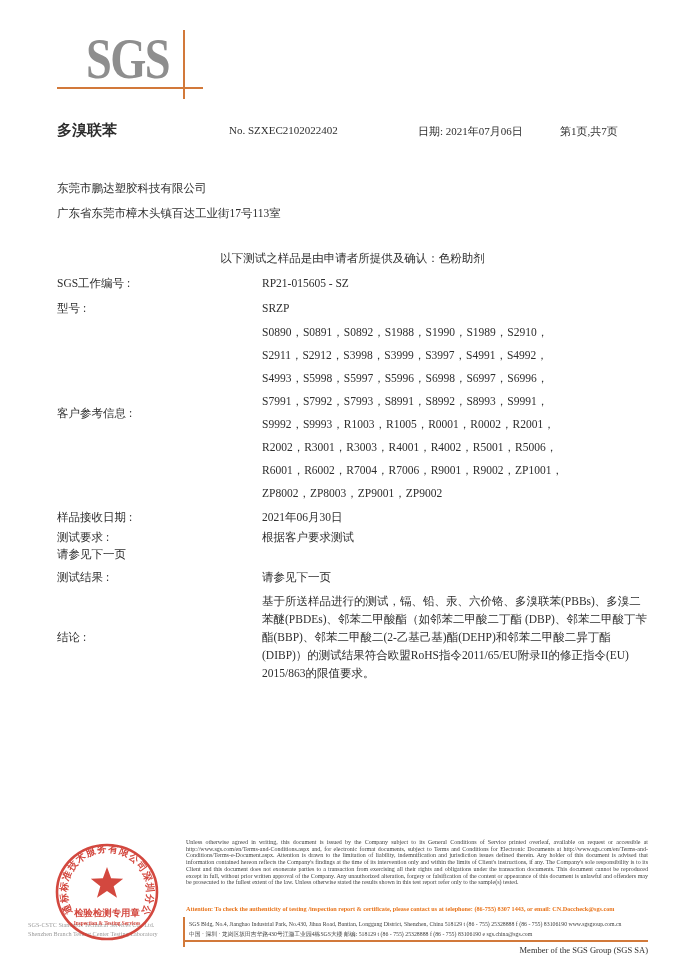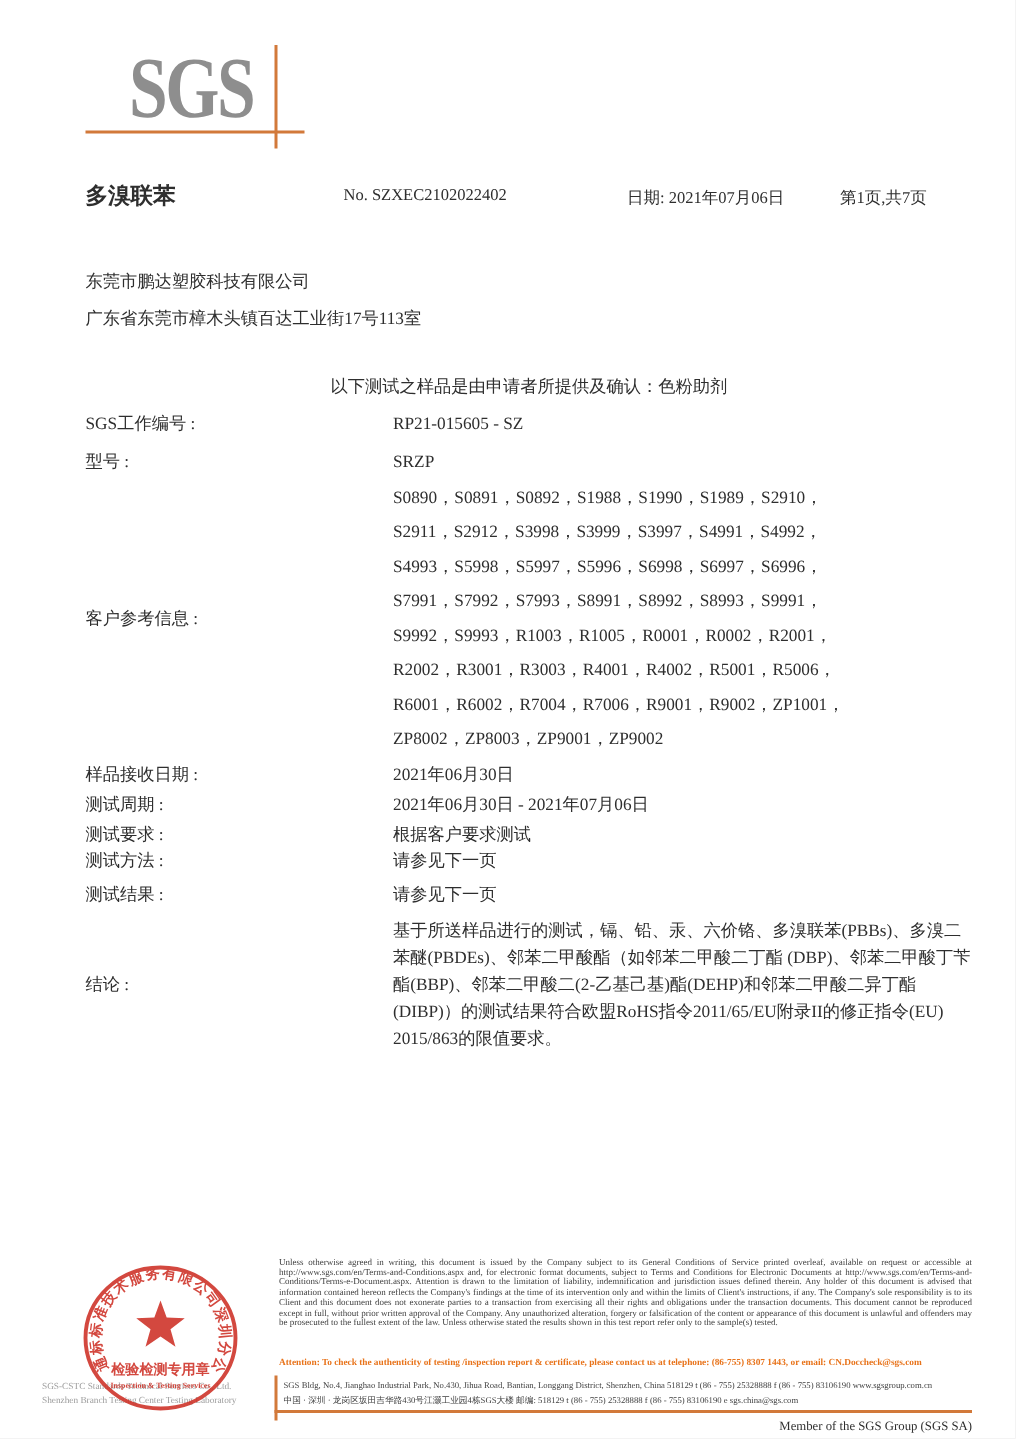--- a/index.html
+++ b/index.html
@@ -100,32 +100,27 @@
         <div>R6001，R6002，R7004，R7006，R9001，R9002，ZP1001，</div>
         <div>ZP8002，ZP8003，ZP9001，ZP9002</div>
       </div>
     </div>
 
     <div class="row mb4">
       <div class="lab">样品接收日期 :</div>
       <div class="val">2021年06月30日</div>
     </div>
 
-    <div class="row mb4">
-      <div class="lab">测试周期 :</div>
-      <div class="val">2021年06月30日 - 2021年07月06日</div>
-    </div>
 
     <div class="row mb1">
       <div class="lab">测试要求 :</div>
       <div class="val">根据客户要求测试</div>
     </div>
 
     <div class="row mb7">
-      <div class="lab">测试方法 :</div>
       <div class="val">请参见下一页</div>
     </div>
 
     <div class="row mb7">
       <div class="lab">测试结果 :</div>
       <div class="val">请参见下一页</div>
     </div>
 
     <div class="row conclusion">
       <div class="lab">结论 :</div>

